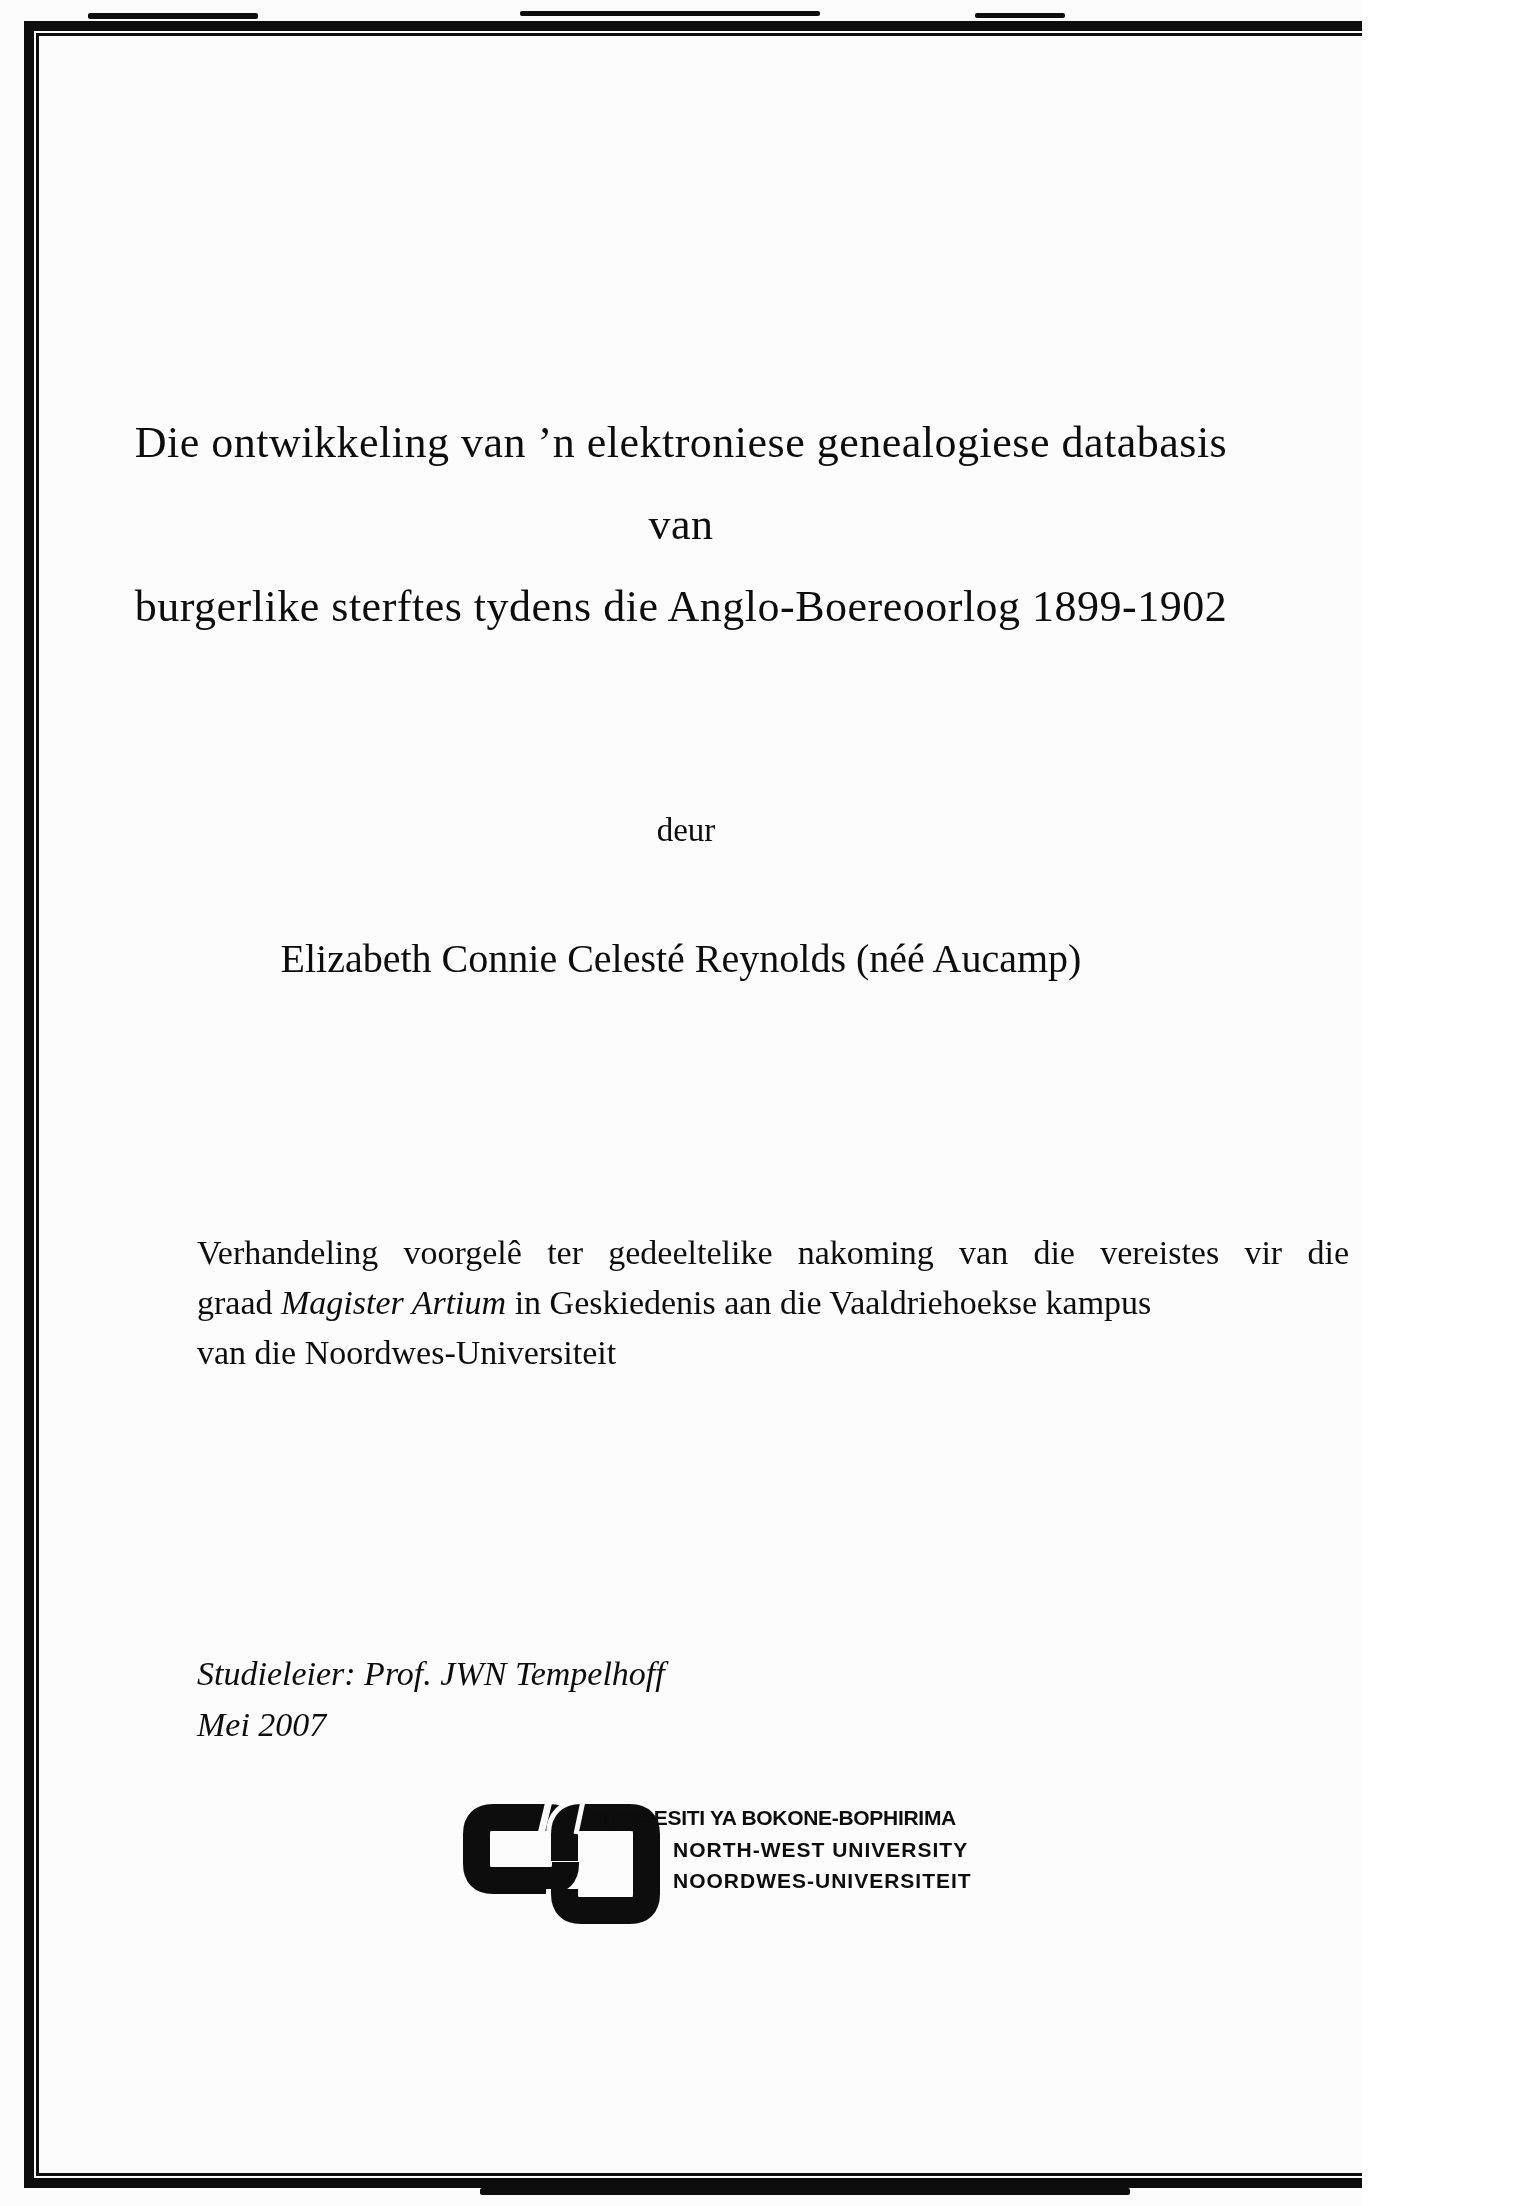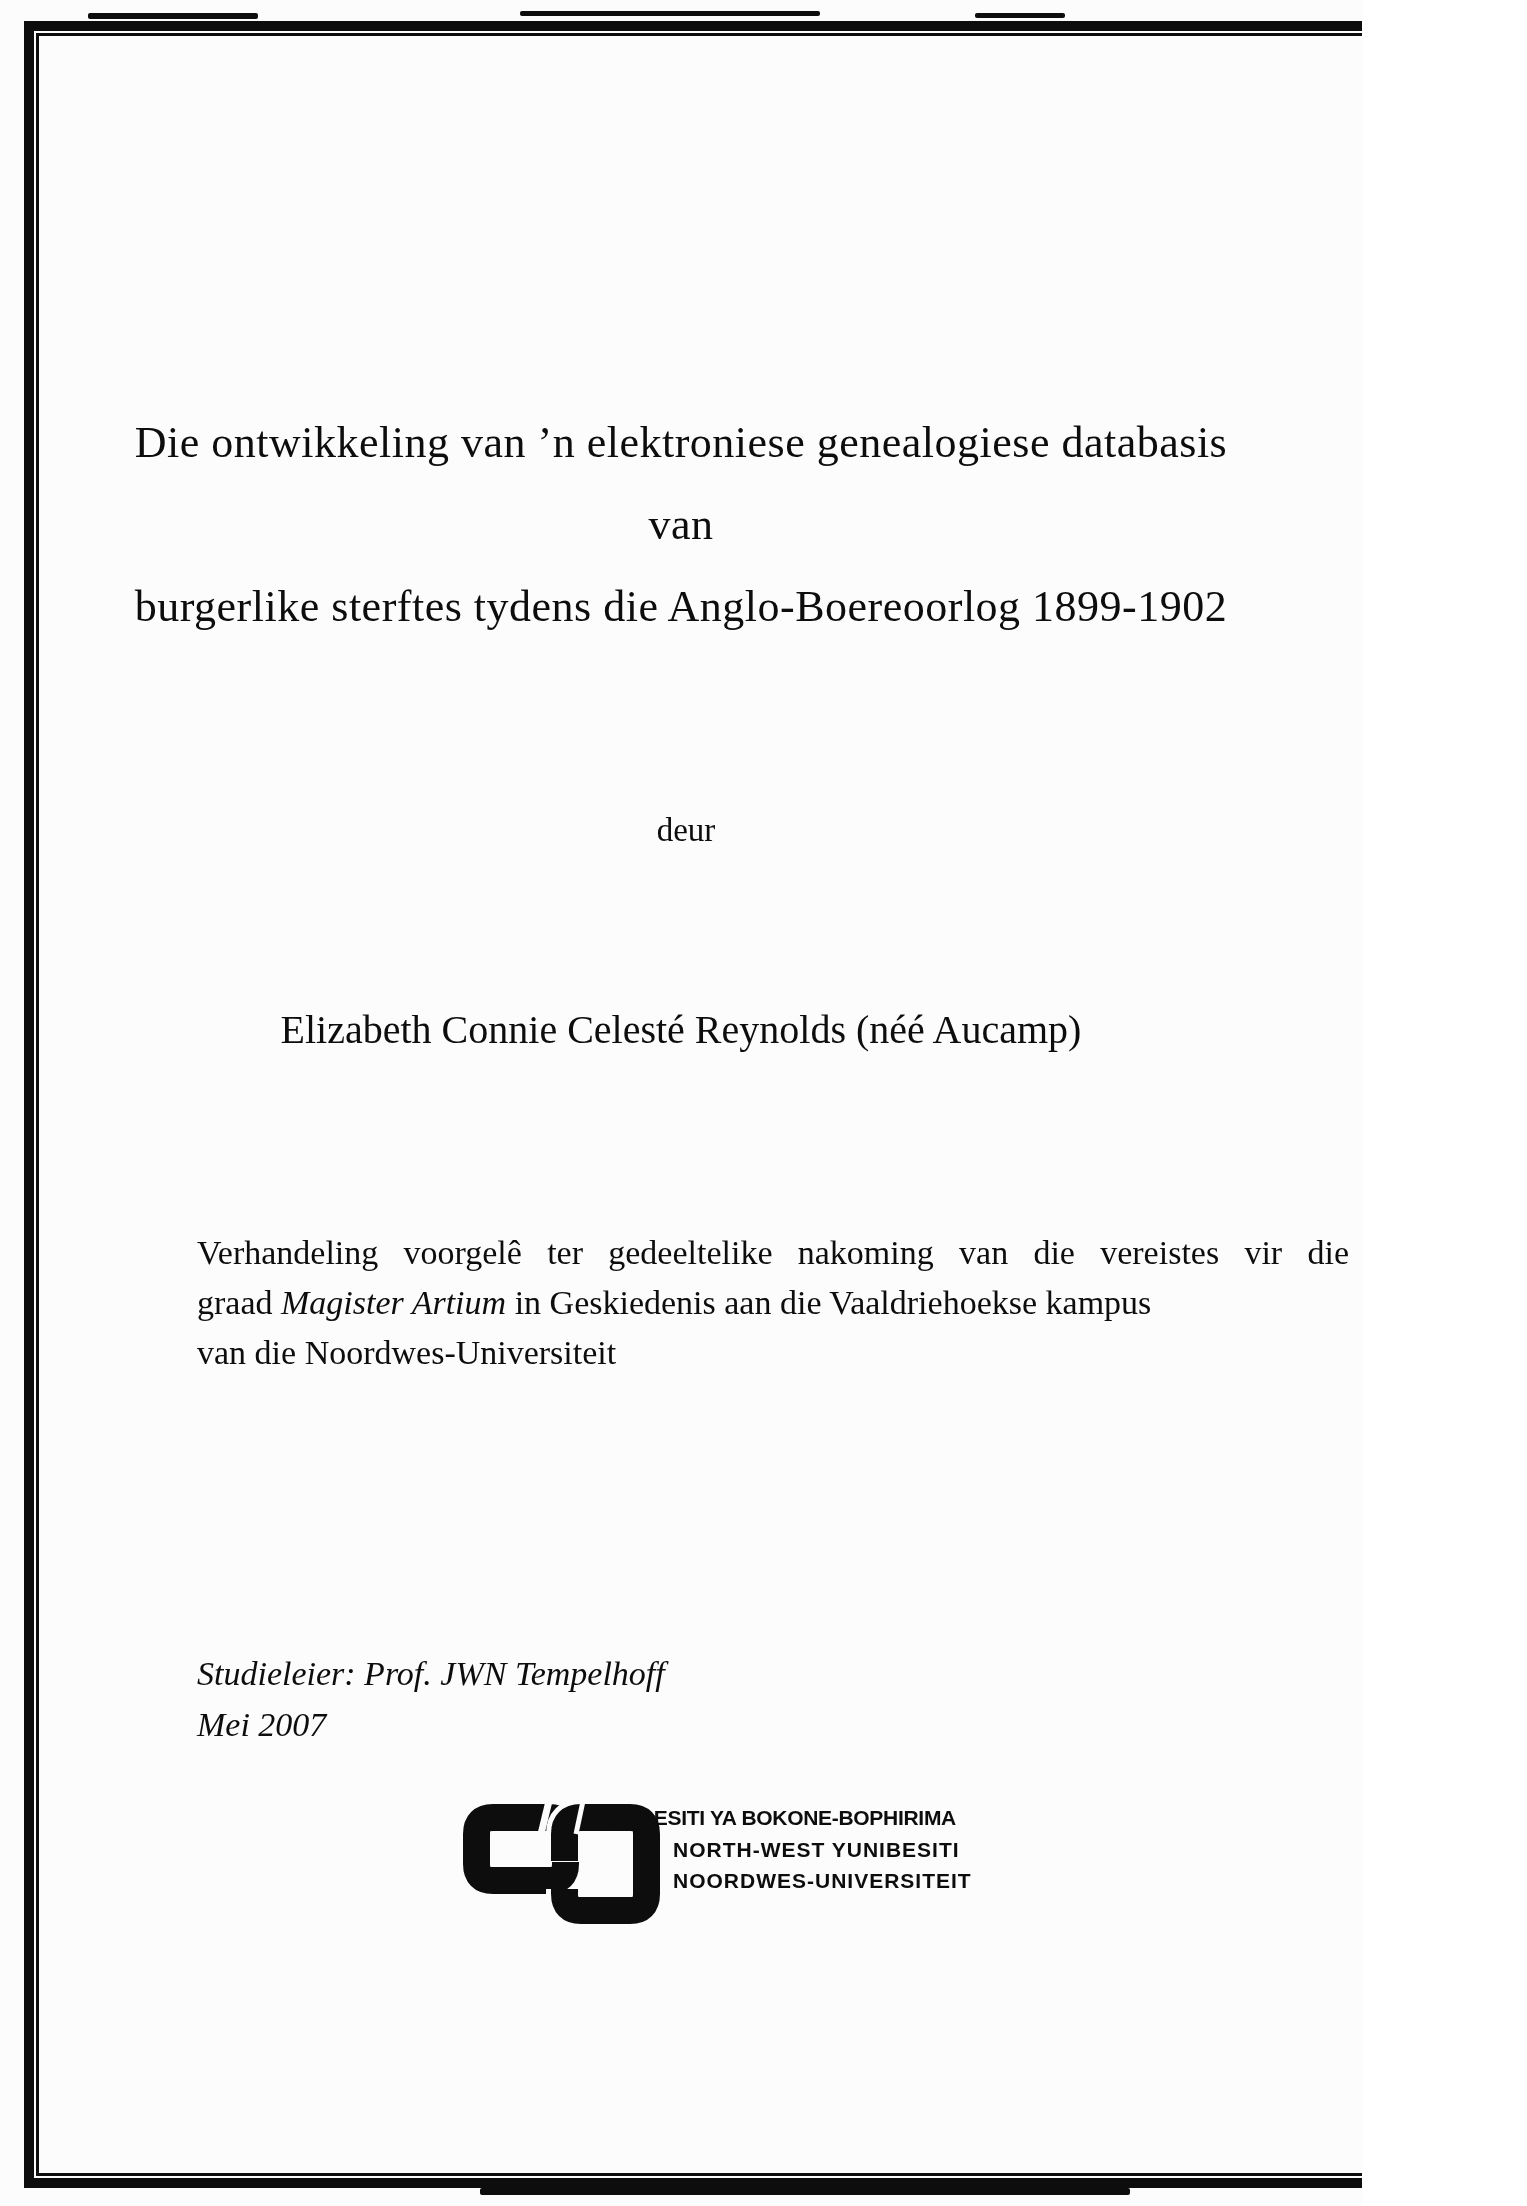--- a/index.html
+++ b/index.html
@@ -43,21 +43,21 @@
     letter-spacing: 0.5px;
   }
   .byline {
     position: absolute;
     left: 10px; right: 0; top: 812px;
     text-align: center;
     font-size: 33px;
   }
   .author {
     position: absolute;
-    left: 0; right: 0; top: 1006px;
+    left: 0; right: 0; top: 935px;
     text-align: center;
     font-size: 40px;
   }
   .statement {
     position: absolute;
     left: 197px; width: 1152px; top: 1228px;
     font-size: 34px;
     line-height: 50px;
   }
   .statement .just { text-align: justify; text-align-last: justify; }
@@ -126,18 +126,18 @@
 
       <path class="paper-stroke" fill="none" stroke-width="37" d="M 101.5 57 V 30 Q 101.5 13.5 118 13.5 H 167 Q 183.5 13.5 183.5 30 V 90 Q 183.5 106.5 167 106.5 H 118 Q 101.5 106.5 101.5 90 V 85"></path>
 
       <path class="ink-stroke" fill="none" stroke-width="27" d="M 101.5 57 V 30 Q 101.5 13.5 118 13.5 H 167 Q 183.5 13.5 183.5 30 V 90 Q 183.5 106.5 167 106.5 H 118 Q 101.5 106.5 101.5 90 V 85"></path>
 
       <line class="paper-stroke" stroke-width="7" x1="86" y1="-3" x2="78" y2="30"></line>
       <line class="paper-stroke" stroke-width="5" x1="120" y1="-3" x2="113" y2="30"></line>
     </svg>
     <div class="logo-text">
       <div class="lt1">YUNIBESITI YA BOKONE-BOPHIRIMA</div>
-      <div class="lt2">NORTH-WEST YUNIBESITI</div>
+      <div class="lt2">NORTH-WEST UNIVERSITY</div>
       <div class="lt3">NOORDWES-UNIVERSITEIT</div>
     </div>
   </div>
 
 </div>
 
 </body></html>

